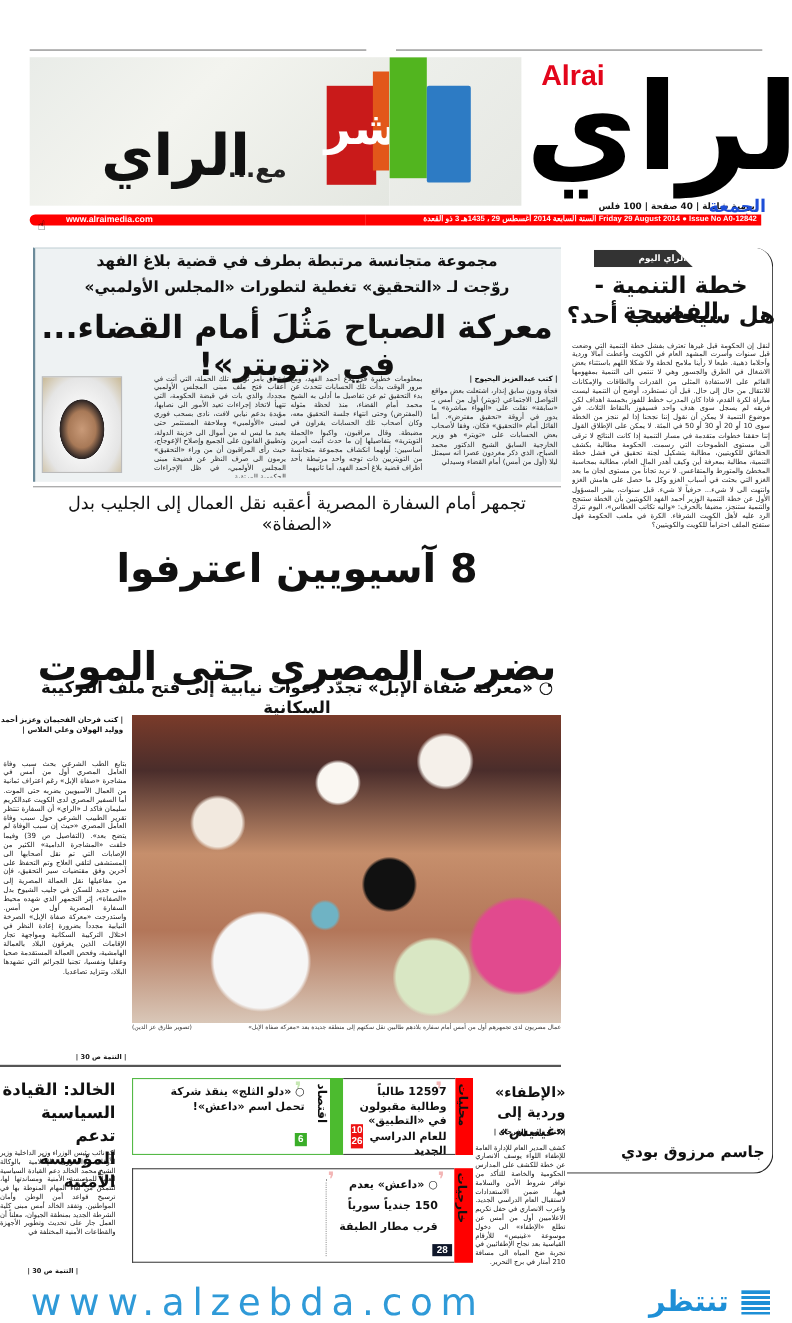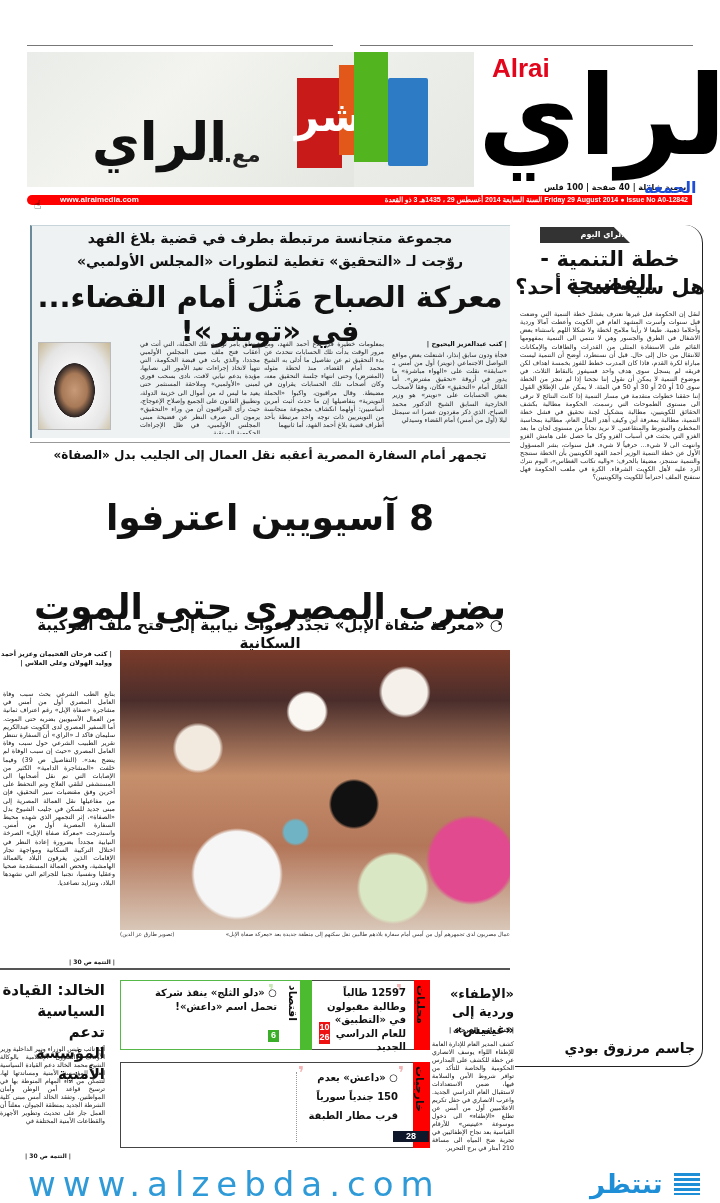--- a/index.html
+++ b/index.html
@@ -50,21 +50,21 @@
 
   
   #edit-frame { left: 515px; top: 225px; width: 188px; height: 842px; border-right: 1.5px solid #222; border-bottom: 1.5px solid #222; border-radius: 0 18px 18px 0; }
   #edit-tag { left: 540px; top: 227px; width: 90px; height: 16px; background: #333; color: #fff; font-size: 8px; font-weight: bold; line-height: 16px; padding-right: 6px; clip-path: polygon(0 0, 82% 0, 100% 100%, 0 100%); }
   #edit-title1 { left: 515px; top: 247px; width: 190px; font-size: 21px; font-weight: bold; }
   #edit-title2 { left: 515px; top: 275px; width: 190px; font-size: 21px; font-weight: bold; }
   #edit-body { left: 520px; top: 310px; width: 180px; height: 740px; font-size: 6.4px; line-height: 8.15px; color: #222; text-align: justify; overflow: hidden; }
   #edit-author { left: 520px; top: 1040px; width: 175px; font-size: 14px; font-weight: bold; }
 
   
-  #main-kicker { left: 30px; top: 448px; width: 480px; font-size: 12px; font-weight: bold; }
+  #main-kicker { left: 30px; top: 448px; width: 480px; font-size: 16px; font-weight: normal; }
   #main-head1 { left: 30px; top: 496px; width: 480px; font-size: 36px; font-weight: bold; line-height: 44px; }
   #main-head2 { left: 30px; top: 540px; width: 480px; font-size: 36px; font-weight: bold; line-height: 44px; margin-top: 45px; }
   #main-sub { left: 30px; top: 616px; width: 480px; font-size: 15px; font-weight: bold; }
   #main-byline { left: 0; top: 650px; width: 118px; font-size: 6.5px; font-weight: bold; line-height: 9px; padding-right: 6px; }
   #main-body { left: 3px; top: 690px; width: 112px; height: 260px; font-size: 6.4px; line-height: 8.2px; text-align: justify; overflow: hidden; }
   #main-cont { left: 25px; top: 958px; width: 90px; font-size: 6px; font-weight: bold; }
   #main-photo { left: 120px; top: 650px; width: 390px; height: 280px; overflow: hidden;
     background:
       radial-gradient(circle at 20% 35%, #f2e9df 0 6%, transparent 7%),
       radial-gradient(circle at 48% 22%, #faf7f2 0 6%, transparent 7%),
@@ -103,21 +103,21 @@
 
   .box-item { position: absolute; font-size: 10px; font-weight: bold; line-height: 13.5px; direction: rtl; }
   #econ-items { left: 125px; top: 986px; width: 152px; }
   #local-items { left: 314px; top: 986px; width: 92px; }
   #world-a { left: 300px; top: 1068px; width: 98px; line-height: 19px; }
   #world-b { left: 125px; top: 1068px; width: 168px; line-height: 15.5px; }
 
   .page-badge { position: absolute; color: #fff; font-family: "Liberation Sans", sans-serif; font-weight: bold; font-size: 9px; text-align: center; line-height: 10px; }
   #econ-page { left: 268px; top: 1030px; width: 11px; height: 12px; background: #3aae28; }
   #local-page { left: 319px; top: 1022px; width: 11px; height: 22px; background: #e11; }
-  #world-page { left: 393px; top: 1131px; width: 36px; height: 11px; background: #0f172a; }
+  #world-page { left: 393px; top: 1131px; width: 18px; height: 11px; background: #0f172a; }
 
   .quote-icon { position: absolute; font-size: 18px; color: #f3b5b5; font-weight: bold; }
   #q-econ { left: 268px; top: 980px; color: #c6e7b3; }
   #q-local { left: 396px; top: 980px; }
   #q-world1 { left: 398px; top: 1062px; }
   #q-world2 { left: 298px; top: 1062px; }
   #world-divider { left: 296px; top: 1072px; width: 0; height: 70px; border-left: 1px dotted #999; }
 
   
   #fire-title { left: 432px; top: 985px; width: 82px; font-size: 13px; font-weight: bold; line-height: 18px; }

